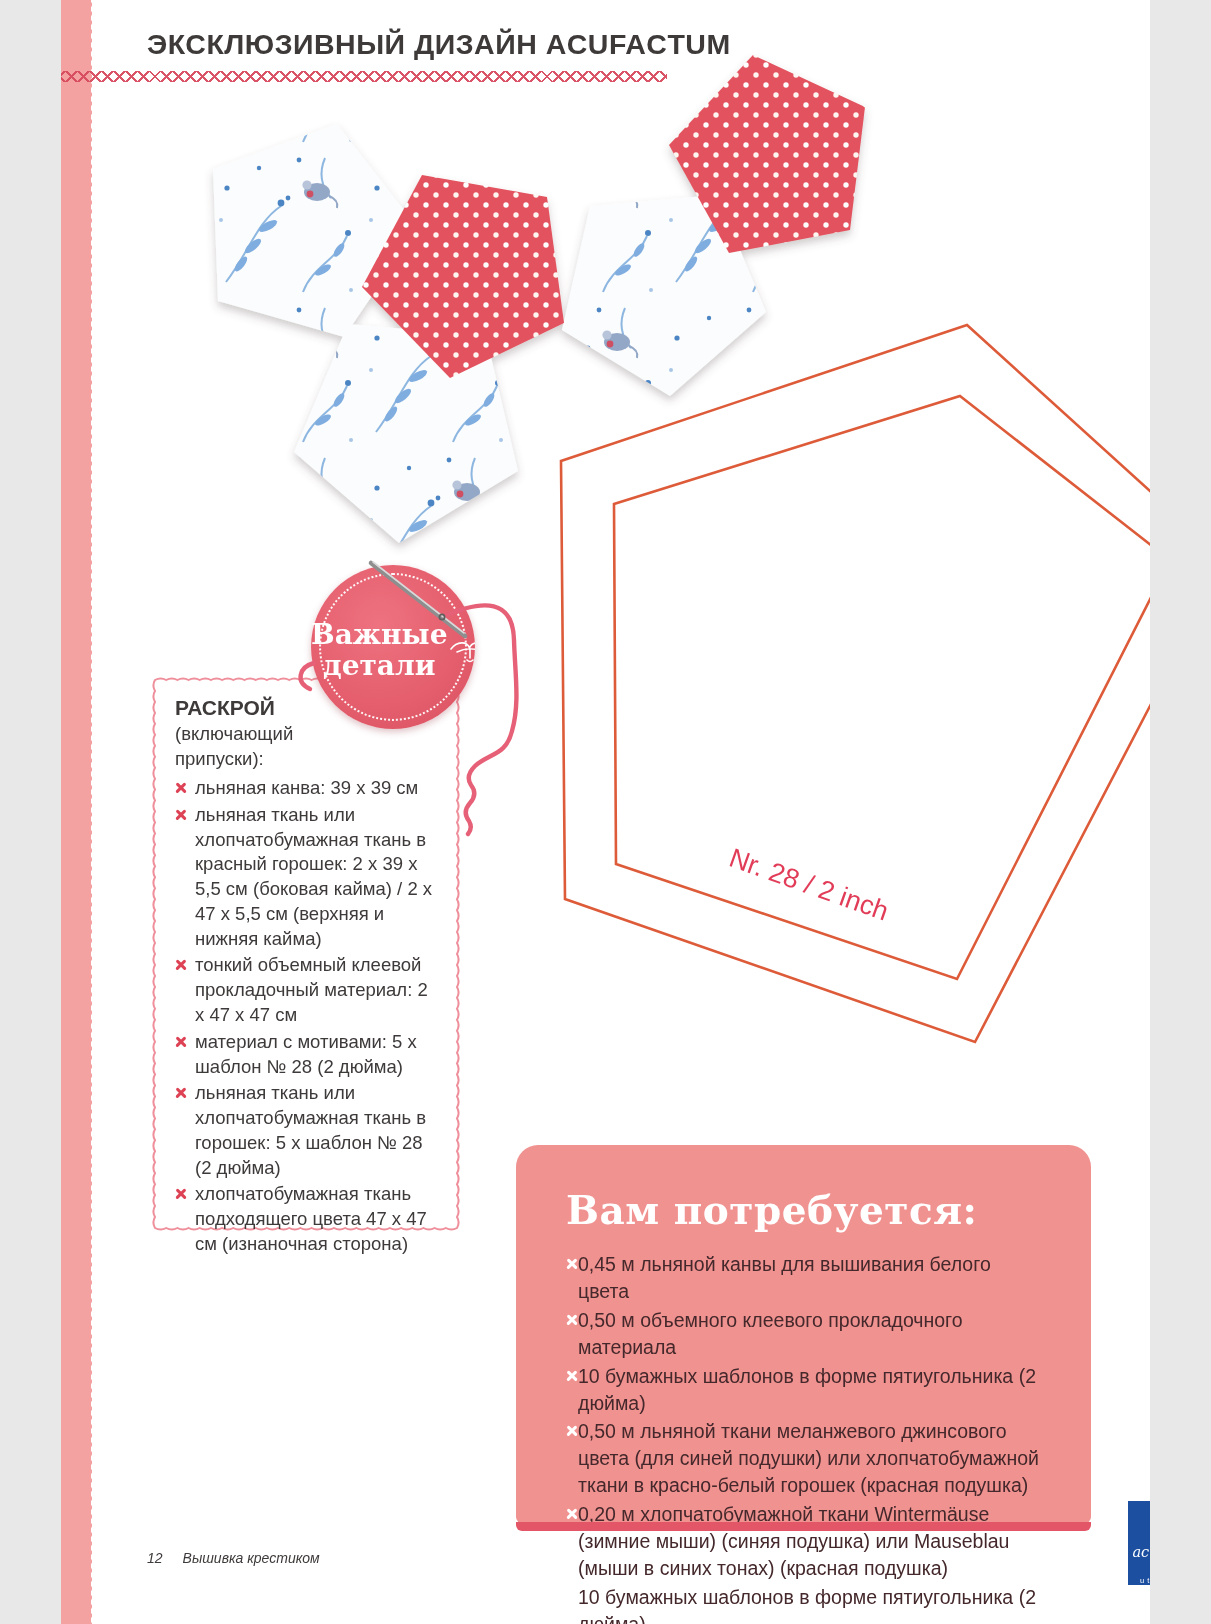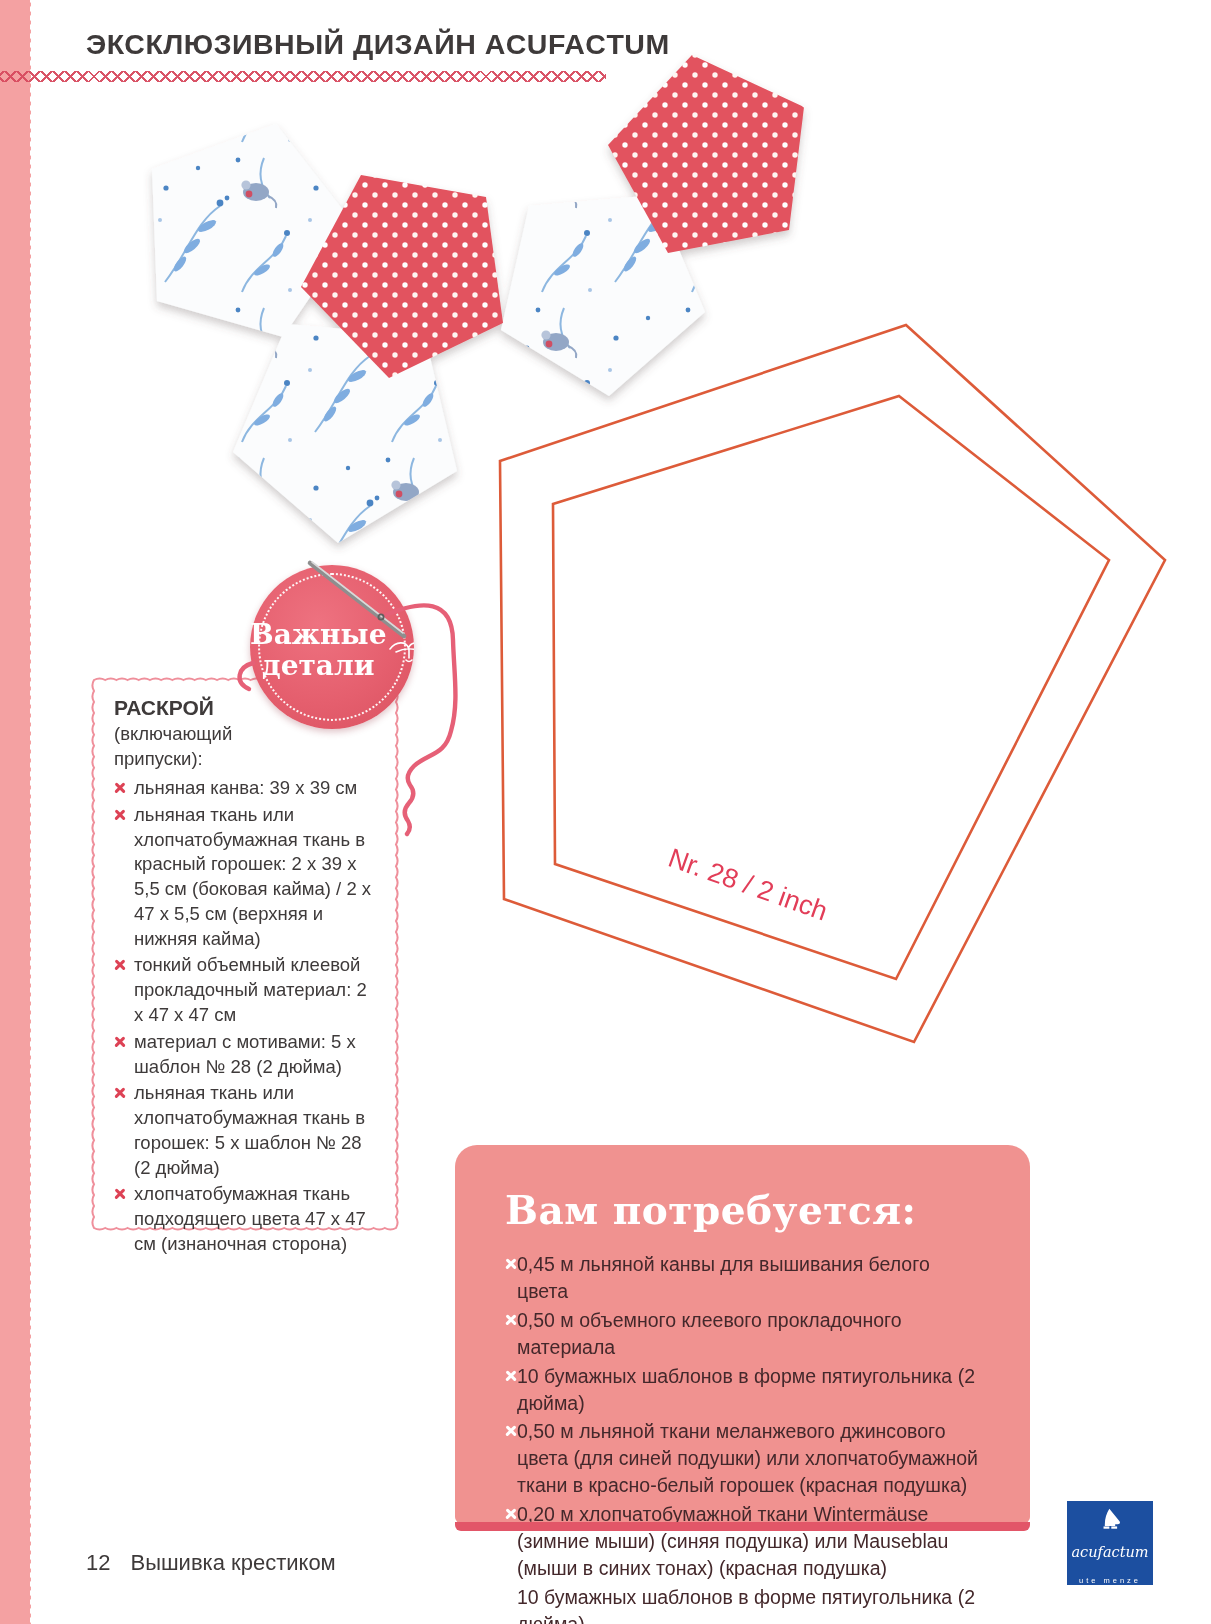--- a/index.html
+++ b/index.html
@@ -3,21 +3,21 @@
 <meta charset="utf-8">
 <style>
   :root{
     --strip-pink:#f4a1a2; --stitch-red:#d84b5f; --text-dark:#3e3a3a;
     --polka-red:#e2525e; --badge-red:#e55f6e; --thread-red:#e66077;
     --box-border-pink:#ef8f9b; --bullet-red:#dd4255;
     --needs-bg:#f09290; --needs-bar:#e25668; --needs-text:#44282b;
     --template-orange:#dd5b39; --label-red:#e23d58; --logo-blue:#1c4fa0;
   }
   html,body{margin:0;padding:0;background:#e8e8e8;}
-  .page{position:relative;width:1211px;height:1624px;background:#ffffff;
+  .page{position:relative;width:1089px;height:1624px;background:#ffffff;
         font-family:"Liberation Sans",sans-serif;overflow:hidden;margin:0 auto;}
   
   .left-strip{position:absolute;left:0;top:0;bottom:0;width:30px;background:var(--strip-pink);}
   .left-strip::after{content:"";position:absolute;right:-4px;top:0;bottom:0;width:8px;
         background-image:radial-gradient(circle at 2.5px 4.5px, var(--strip-pink) 2.6px, rgba(0,0,0,0) 3px);
         background-size:8px 9px;background-repeat:repeat-y;}
   
   .header-title{position:absolute;left:86px;top:28px;font-size:28.5px;font-weight:bold;
         letter-spacing:.5px;color:var(--text-dark);white-space:nowrap;}
   .xstitch{position:absolute;left:0;top:71px;width:606px;height:11px;opacity:.95;
@@ -57,21 +57,21 @@
   .needs-bar{position:absolute;left:0;right:0;bottom:-8px;height:9px;background:var(--needs-bar);
         border-radius:0 0 6px 6px;}
   .needs-content{padding:26px 30px 0 34px;}
   .needs-title{font-family:"DejaVu Serif",serif;font-weight:bold;color:#fff;font-size:39px;
         margin:0 0 18px 0;letter-spacing:.5px;}
   .needs-list{list-style:none;margin:0;padding:0;color:var(--needs-text);
         font-size:19.5px;line-height:1.38;}
   .needs-list li{display:flex;gap:0;margin:2px 0;}
   .needs-list .xmark{--xc:#ffffff;margin-top:7px;}
   
-  .footer{position:absolute;left:86px;top:1550px;font-size:22px;color:var(--text-dark);}
+  .footer{position:absolute;left:86px;top:1550px;font-size:14px;color:var(--text-dark);font-style:italic;}
   .footer .num{margin-right:20px;}
   
   .logo{position:absolute;left:1067px;top:1501px;width:86px;height:84px;background:var(--logo-blue);
         display:flex;flex-direction:column;align-items:center;justify-content:flex-start;
         padding-top:7px;box-sizing:border-box;}
   .logo-wordmark{font-family:"DejaVu Serif",serif;font-style:italic;color:#fff;font-size:14.5px;
         line-height:15px;margin-top:15px;}
   .logo-subbrand{color:#fff;font-size:7.5px;letter-spacing:3px;margin-top:15px;
         border-top:1px solid rgba(255,255,255,.0);}
 </style>

